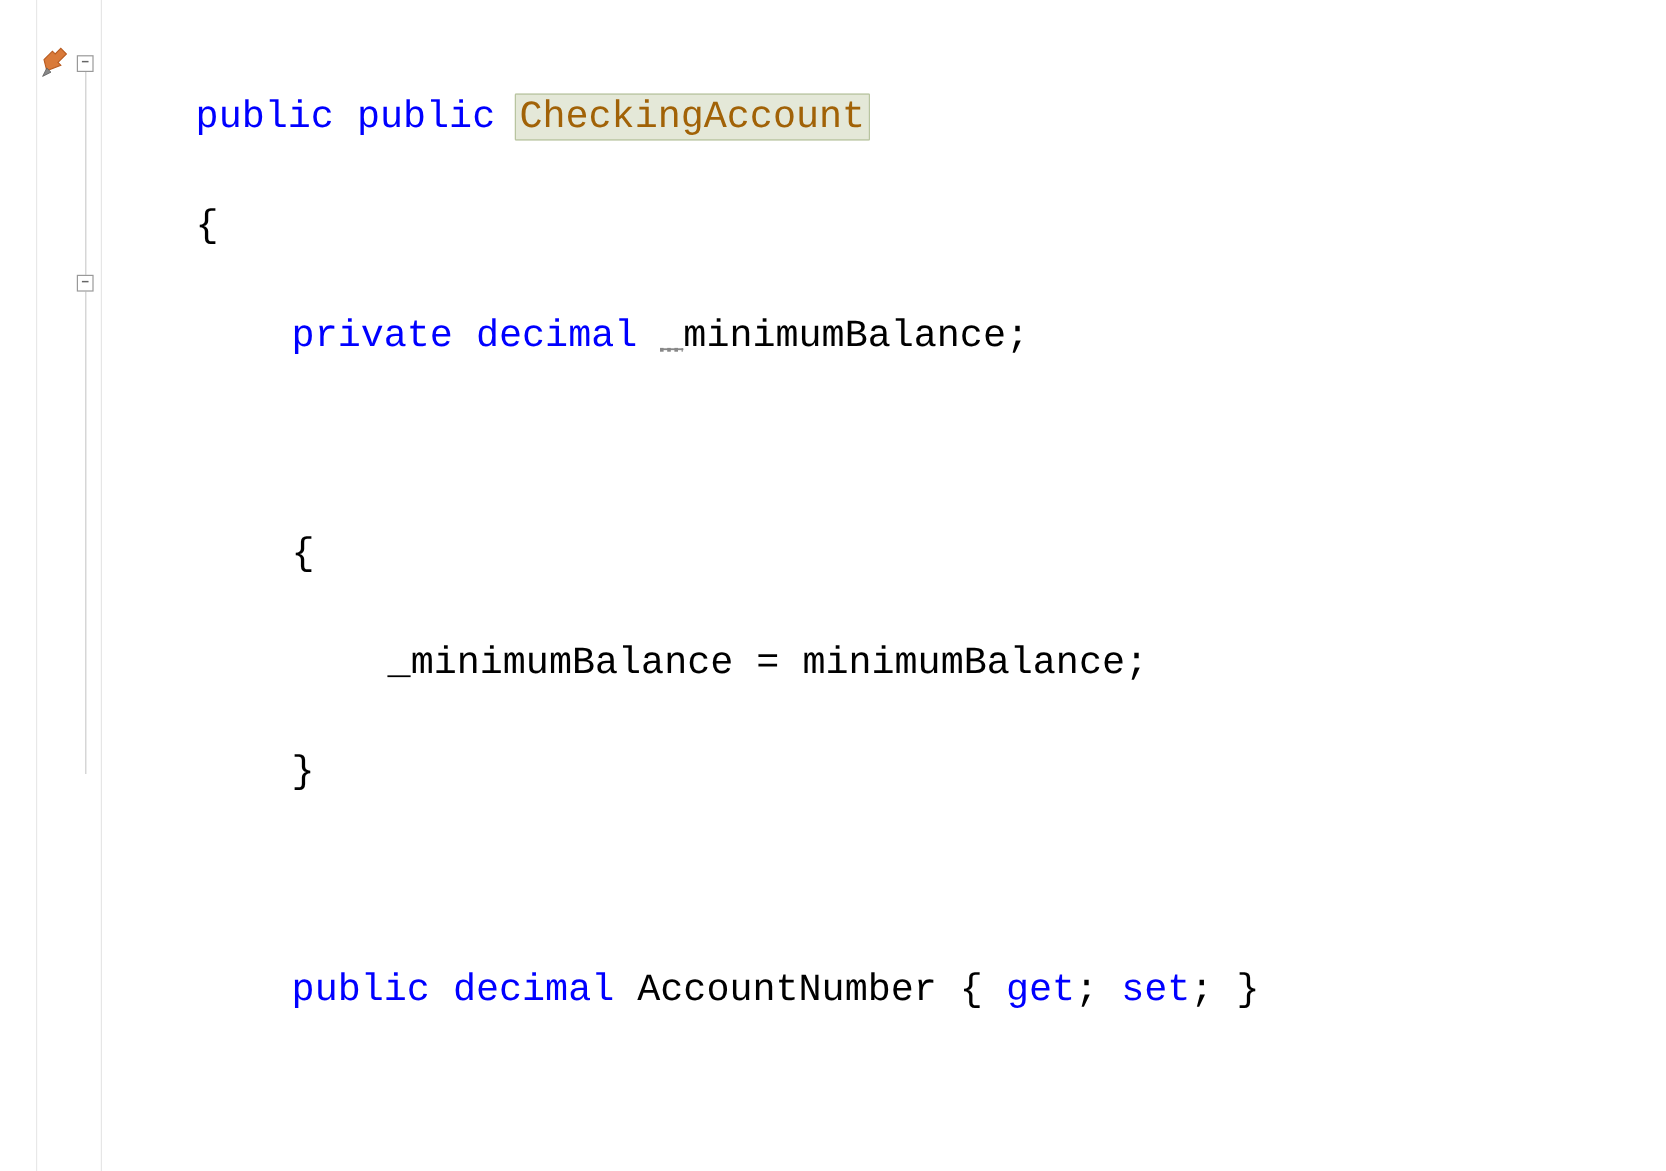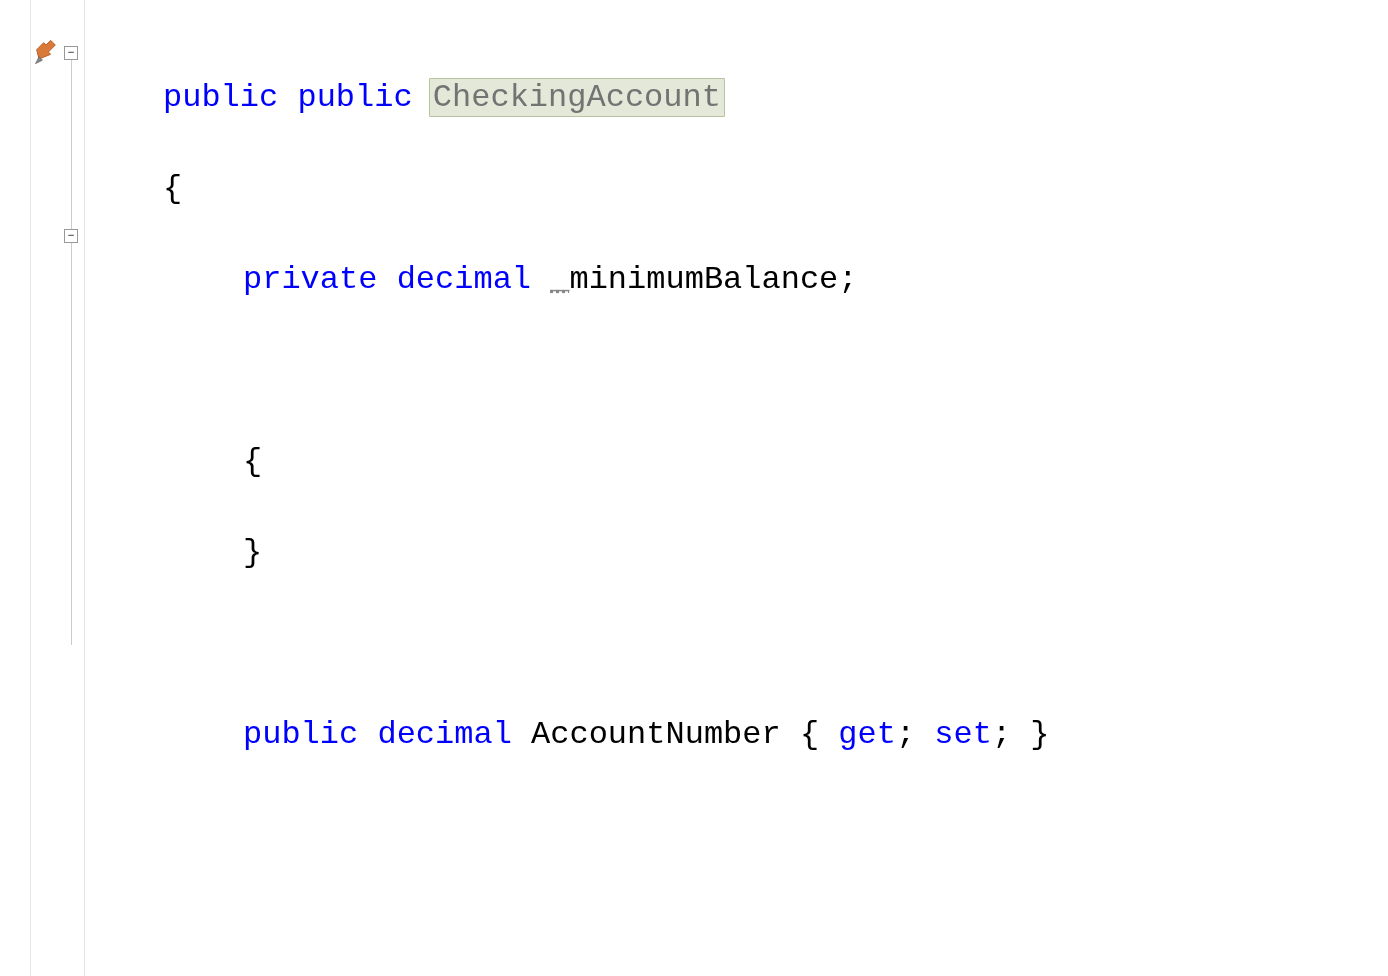--- a/index.html
+++ b/index.html
@@ -65,21 +65,21 @@
     }
     .code-area {
       flex: 1;
       padding-left: 78px;
       padding-top: 30px;
       line-height: 1.42;
       white-space: pre;
       color: #000000;
     }
     .kw { color: #0000ff; font-family: Liberation Mono, monospace; }
-    .type { color: #737373; }
+    .type { color: #a16207; }
     .highlight {
       background: #e4e8d8;
       border: 1px solid #b8c4a0;
       border-radius: 1px;
       padding: 0 3px;
       margin: 0 -3px;
     }
     .gray-dotted {
       color: #888;
       text-decoration: underline dotted;
@@ -105,20 +105,21 @@
   <div class="fold-line" style="top:60px; height:585px;"></div>
   <div class="fold-box" style="top:229px;"></div>
 </div>
 
 <div class="code-area">
 <span class="code-line"><span class="kw">public</span> <span class="kw">public</span> <span class="type highlight">CheckingAccount</span></span>
 <span class="code-line">{</span>
 <span class="code-line indent1"><span class="kw">private</span> <span class="kw">decimal</span> <span class="gray-dotted">_</span><span>minimumBalance</span><span>;</span></span>
 <span class="code-line"> </span>
 <span class="code-line indent1">{</span>
+<span class="code-line indent2">_minimumBalance = minimumBalance;</span>
 <span class="code-line indent1">}</span>
 <span class="code-line"> </span>
 <span class="code-line indent1"><span class="kw">public</span> <span class="kw">decimal</span><span> AccountNumber { </span><span class="kw">get</span><span>; </span><span class="kw">set</span><span>; }</span></span>
 
 
 
 
 </div>
 
 </body></html>

